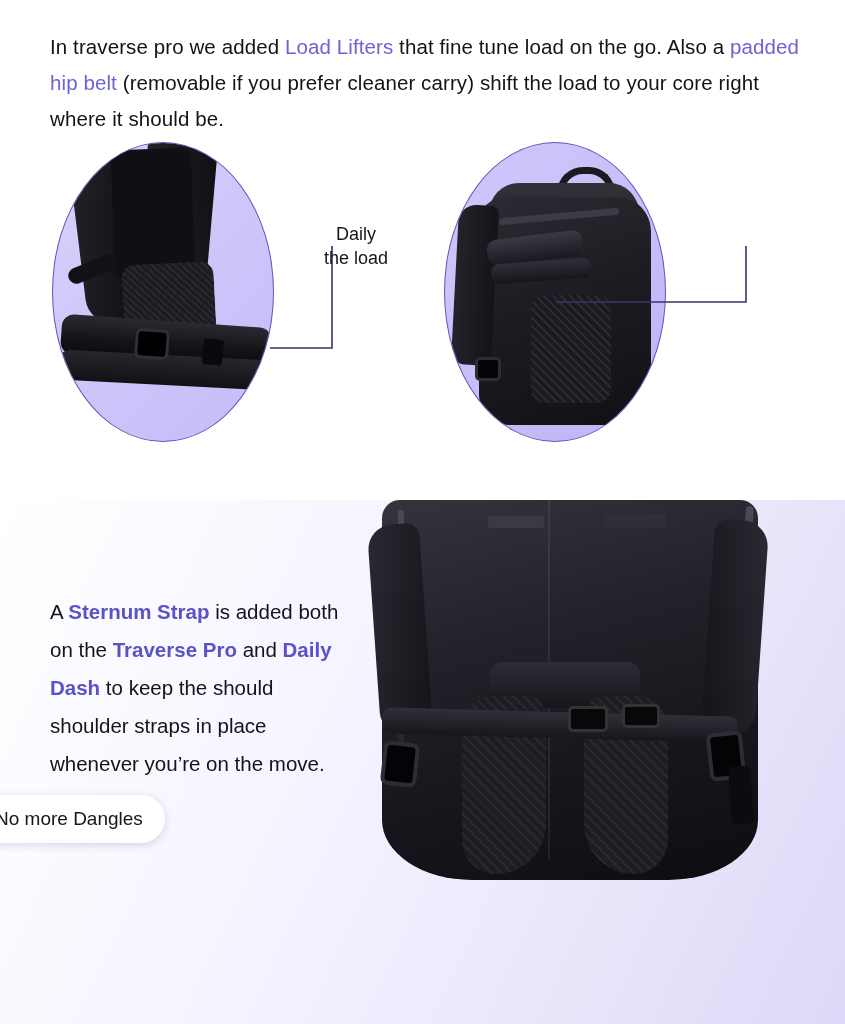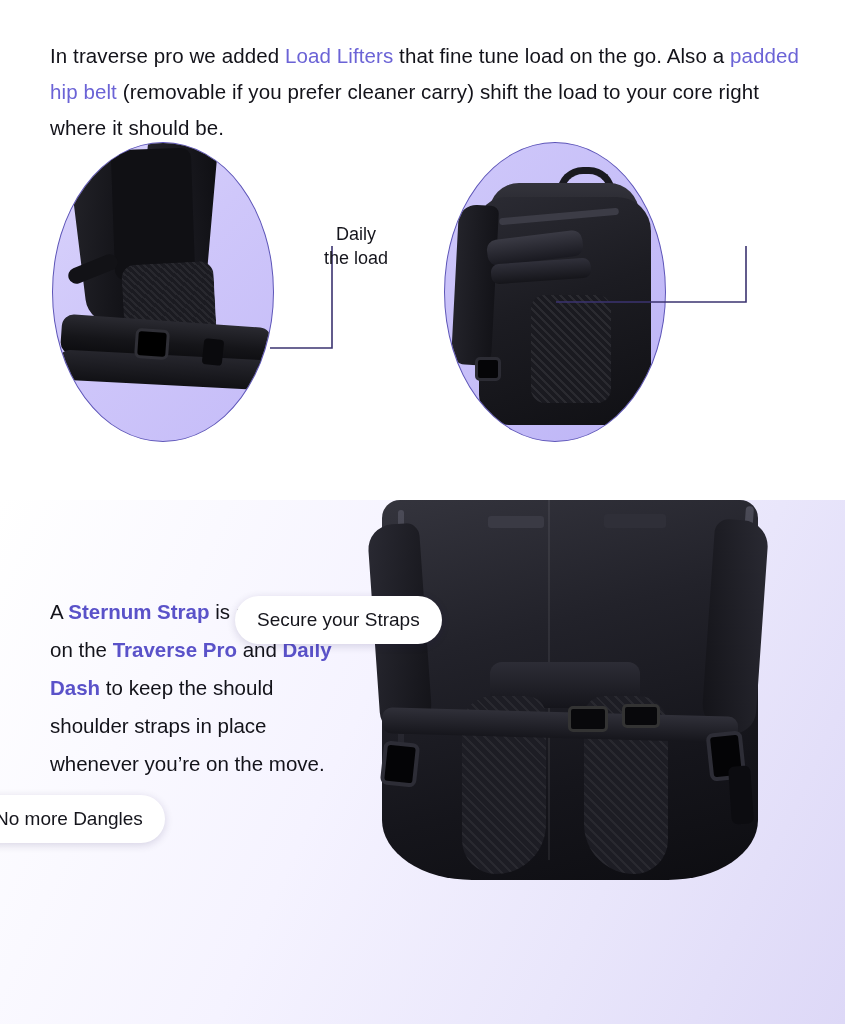--- a/index.html
+++ b/index.html
@@ -19,21 +19,21 @@
 
   
   .top-section {
     position: absolute;
     top: 0; left: 0;
     width: 845px; height: 500px;
     background: #ffffff;
   }
   .intro-copy {
     position: absolute;
-    left: 50px; top: 17px;
+    left: 50px; top: 8px;
     width: 760px;
     font-size: 20.5px;
     line-height: 36px;
     color: #13131a;
     font-weight: 500;
     letter-spacing: 0.1px;
   }
   .hl { color: #6b63d6; }
   .hl-strong { color: #5a52c9; font-weight: 700; }
 
@@ -419,17 +419,16 @@
       <div class="bp-pad-l"></div>
       <div class="bp-pad-r"></div>
       <div class="bp-sternum"></div>
       <div class="bp-buckle-c1"></div>
       <div class="bp-buckle-c2"></div>
       <div class="bp-buckle-l"></div>
       <div class="bp-buckle-r"></div>
       <div class="bp-tail"></div>
     </div>
 
-    <div class="pill pill-secure" style="top:96px; left:235px;">Secure your Straps</div>
     <div class="pill pill-dangle" style="top:295px; left:-27px;">No more Dangles</div>
   </section>
 
 </div>
 
 </body></html>

